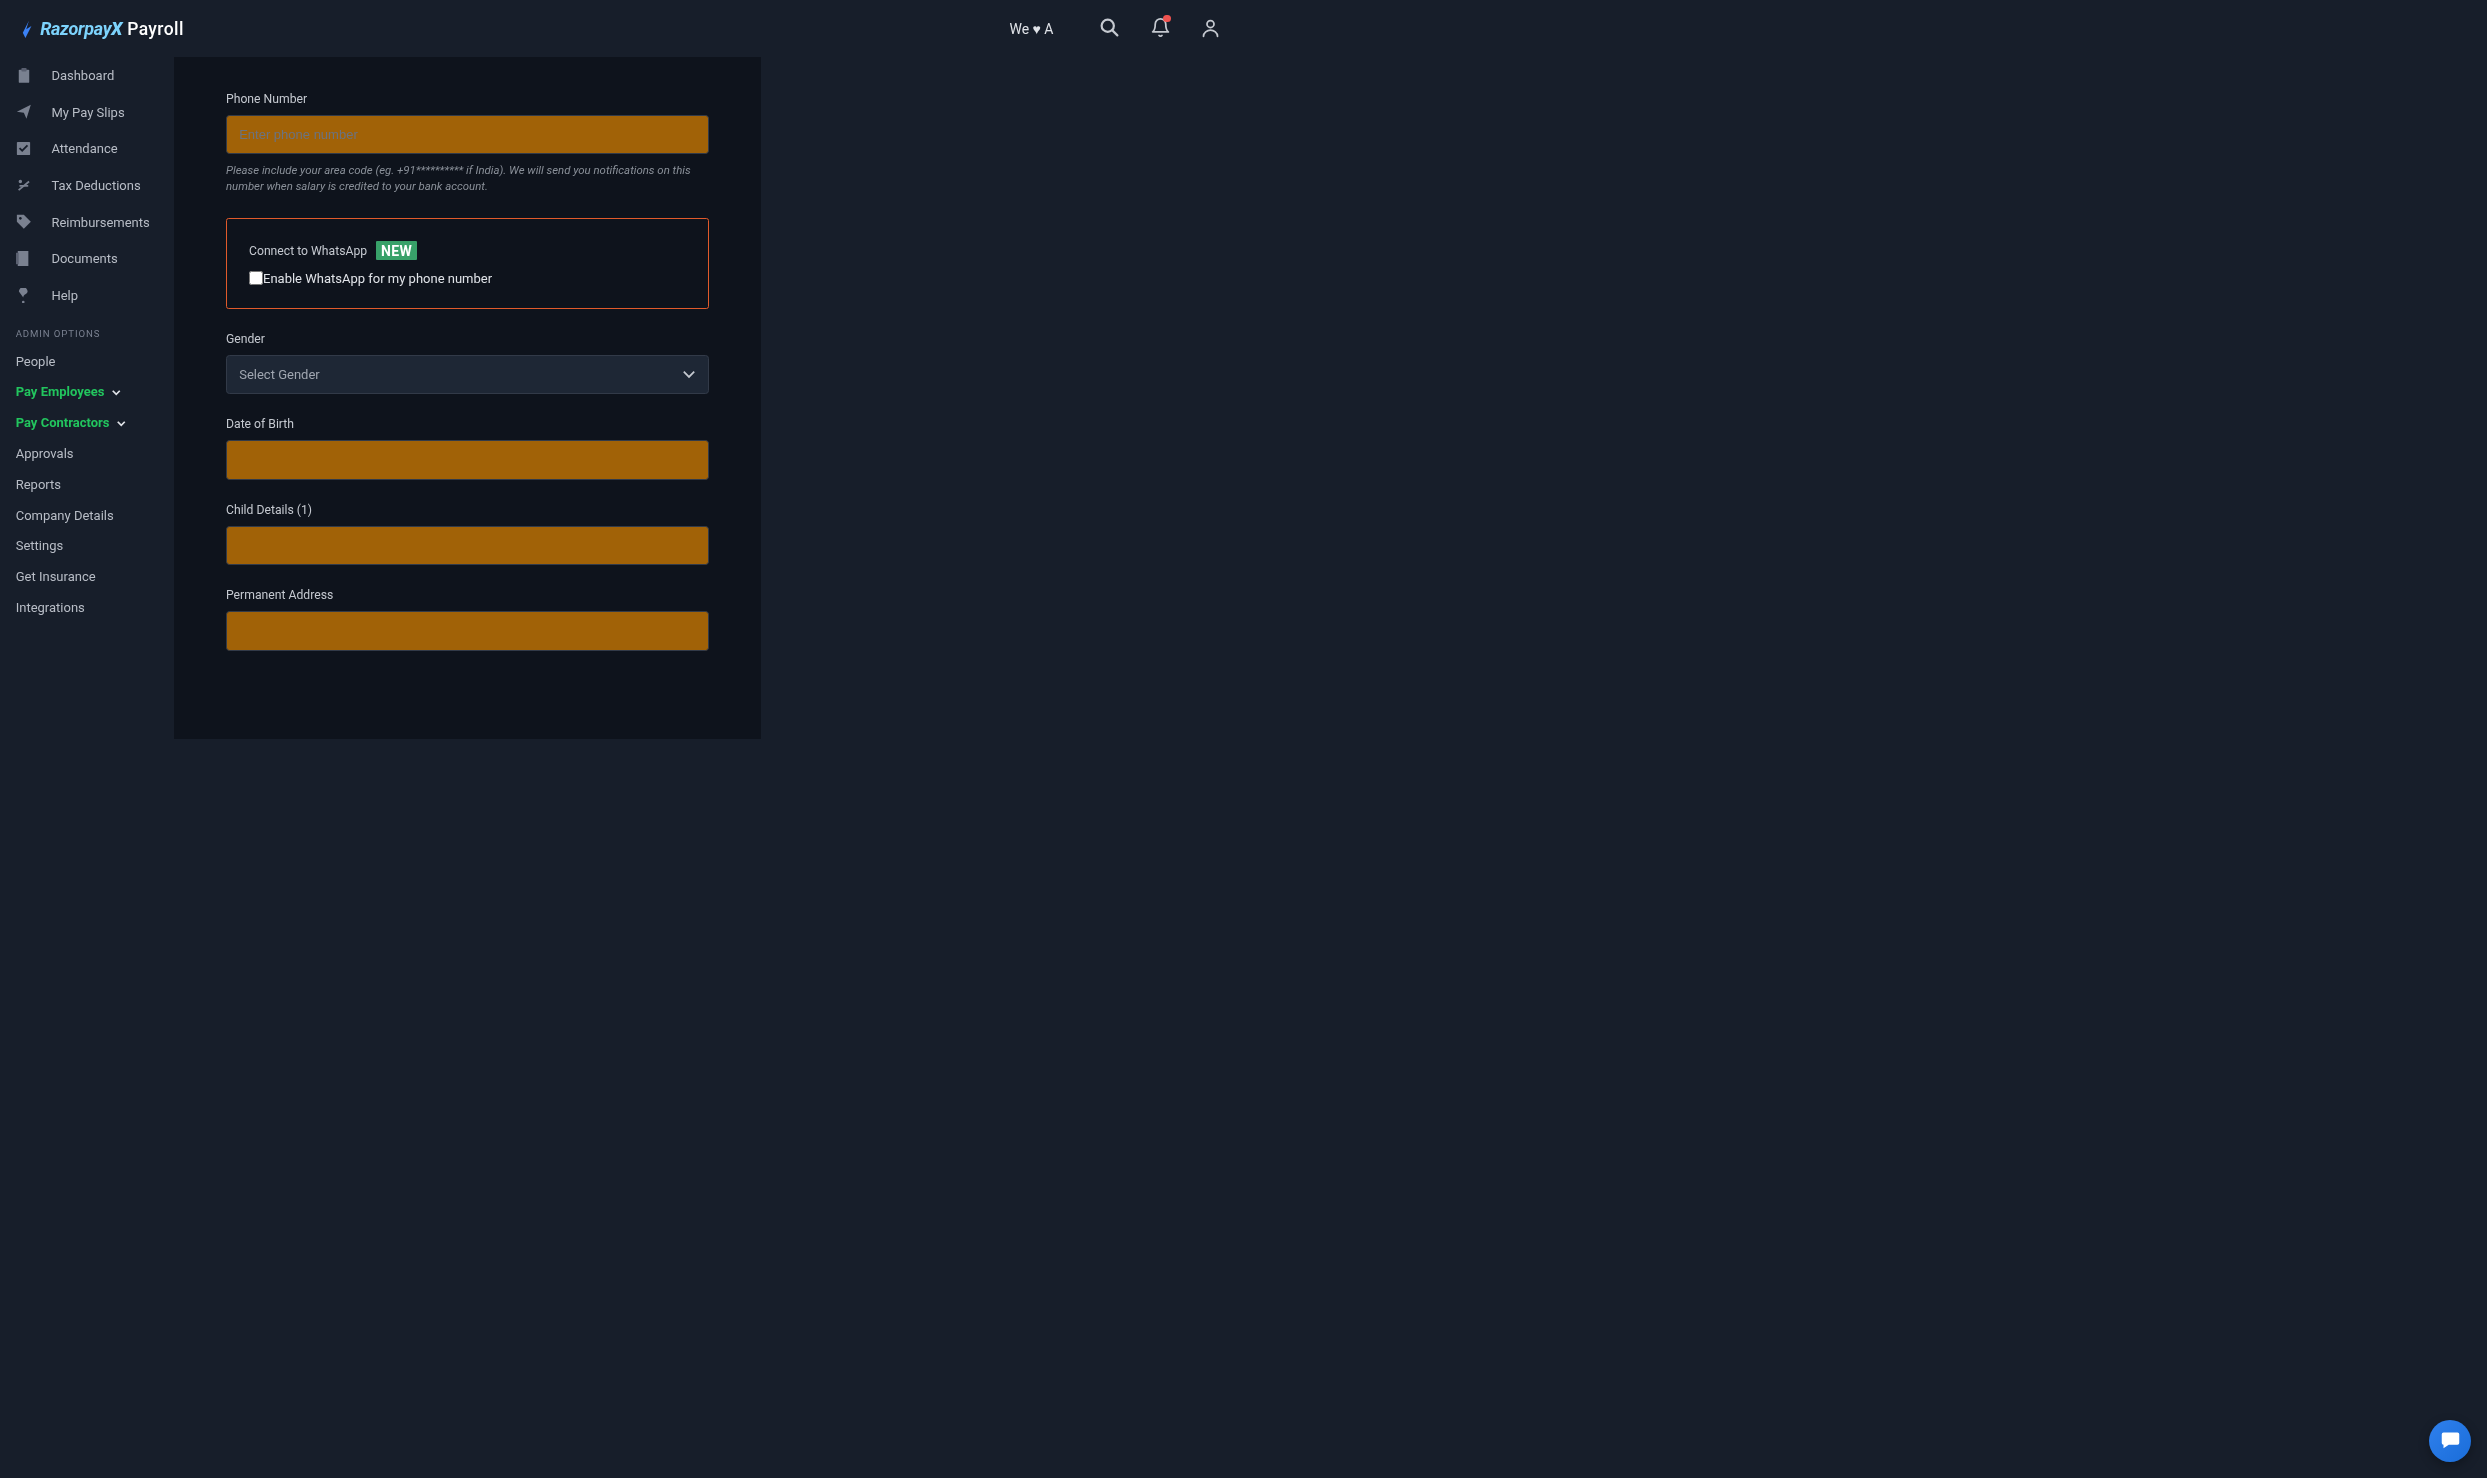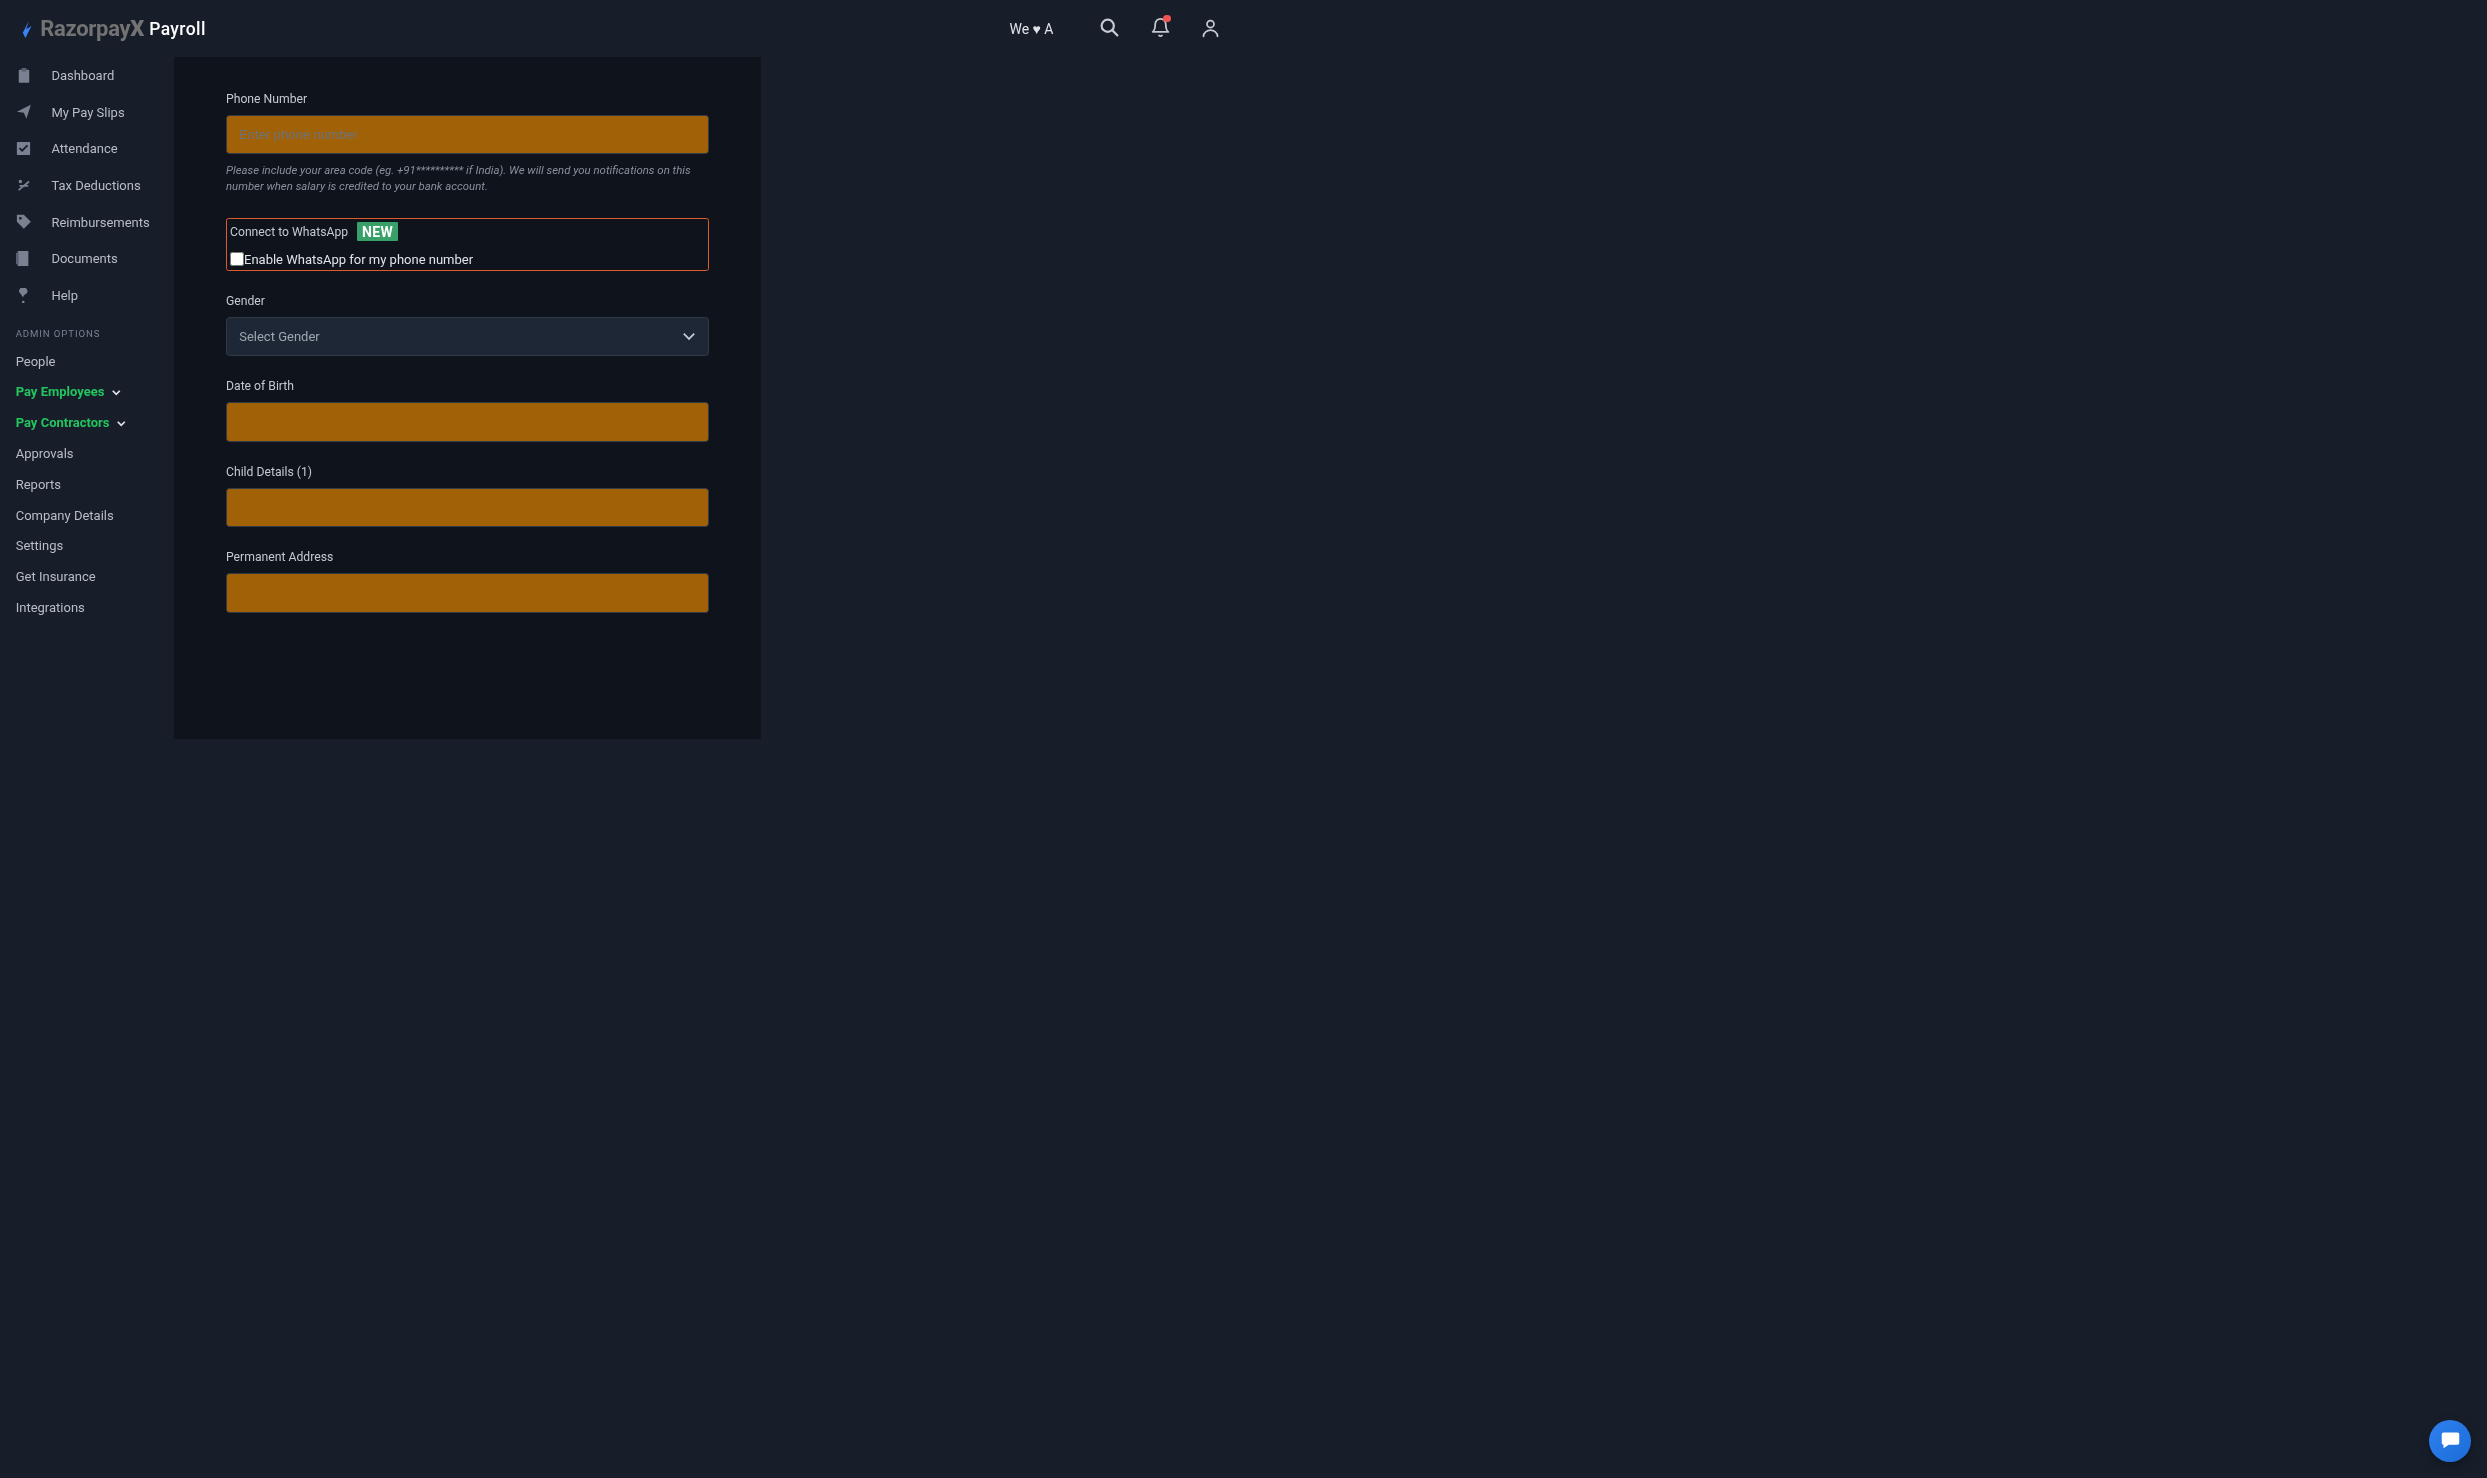--- a/index.html
+++ b/index.html
@@ -157,21 +157,21 @@
     .form-helper {
       margin-top: 8.7px;
       color: #8a9099;
       font-size: 11.4px;
       font-style: italic;
       line-height: 1.4;
     }
     .highlight-box {
       border: 1.7px solid #e05a2b;
       border-radius: 2.6px;
-      padding: 3px;
+      padding: 22px;
       margin-bottom: 23px;
     }
     .whatsapp-heading {
       display: flex;
       align-items: center;
       gap: 8.7px;
       margin-bottom: 10.5px;
     }
     .whatsapp-label {
       font-size: 12.2px;
@@ -246,21 +246,21 @@
 </head>
 <body>
 
 <div class="header">
   <div class="logo-area">
     <span class="logo-mark">
       <svg width="14" height="19" viewBox="0 0 16 22">
           <path d="M2 16 L9 2 L6 12 L12 8 L5 22 Z" fill="#3b82f6"></path>
         </svg>
     </span>
-    <span style="font-weight:700;font-size:22px;color:#737373;letter-spacing:-0.3px;">
+    <span style="font-weight:700;font-style:italic;font-size:18px;color:#7dd3fc;letter-spacing:-0.3px;">
       <span>Razorpay</span><span style="font-weight:900">X</span>
     </span>
     <span class="logo-text">Payroll</span>
   </div>
   <div class="header-right">
     <div class="header-text">We ♥ A</div>
     <div class="header-icons">
       <button class="icon-button">
         <span>
           <svg width="21" height="21" viewBox="0 0 24 24" fill="none" stroke="#c5c9d0" stroke-width="2.5" stroke-linecap="round">

